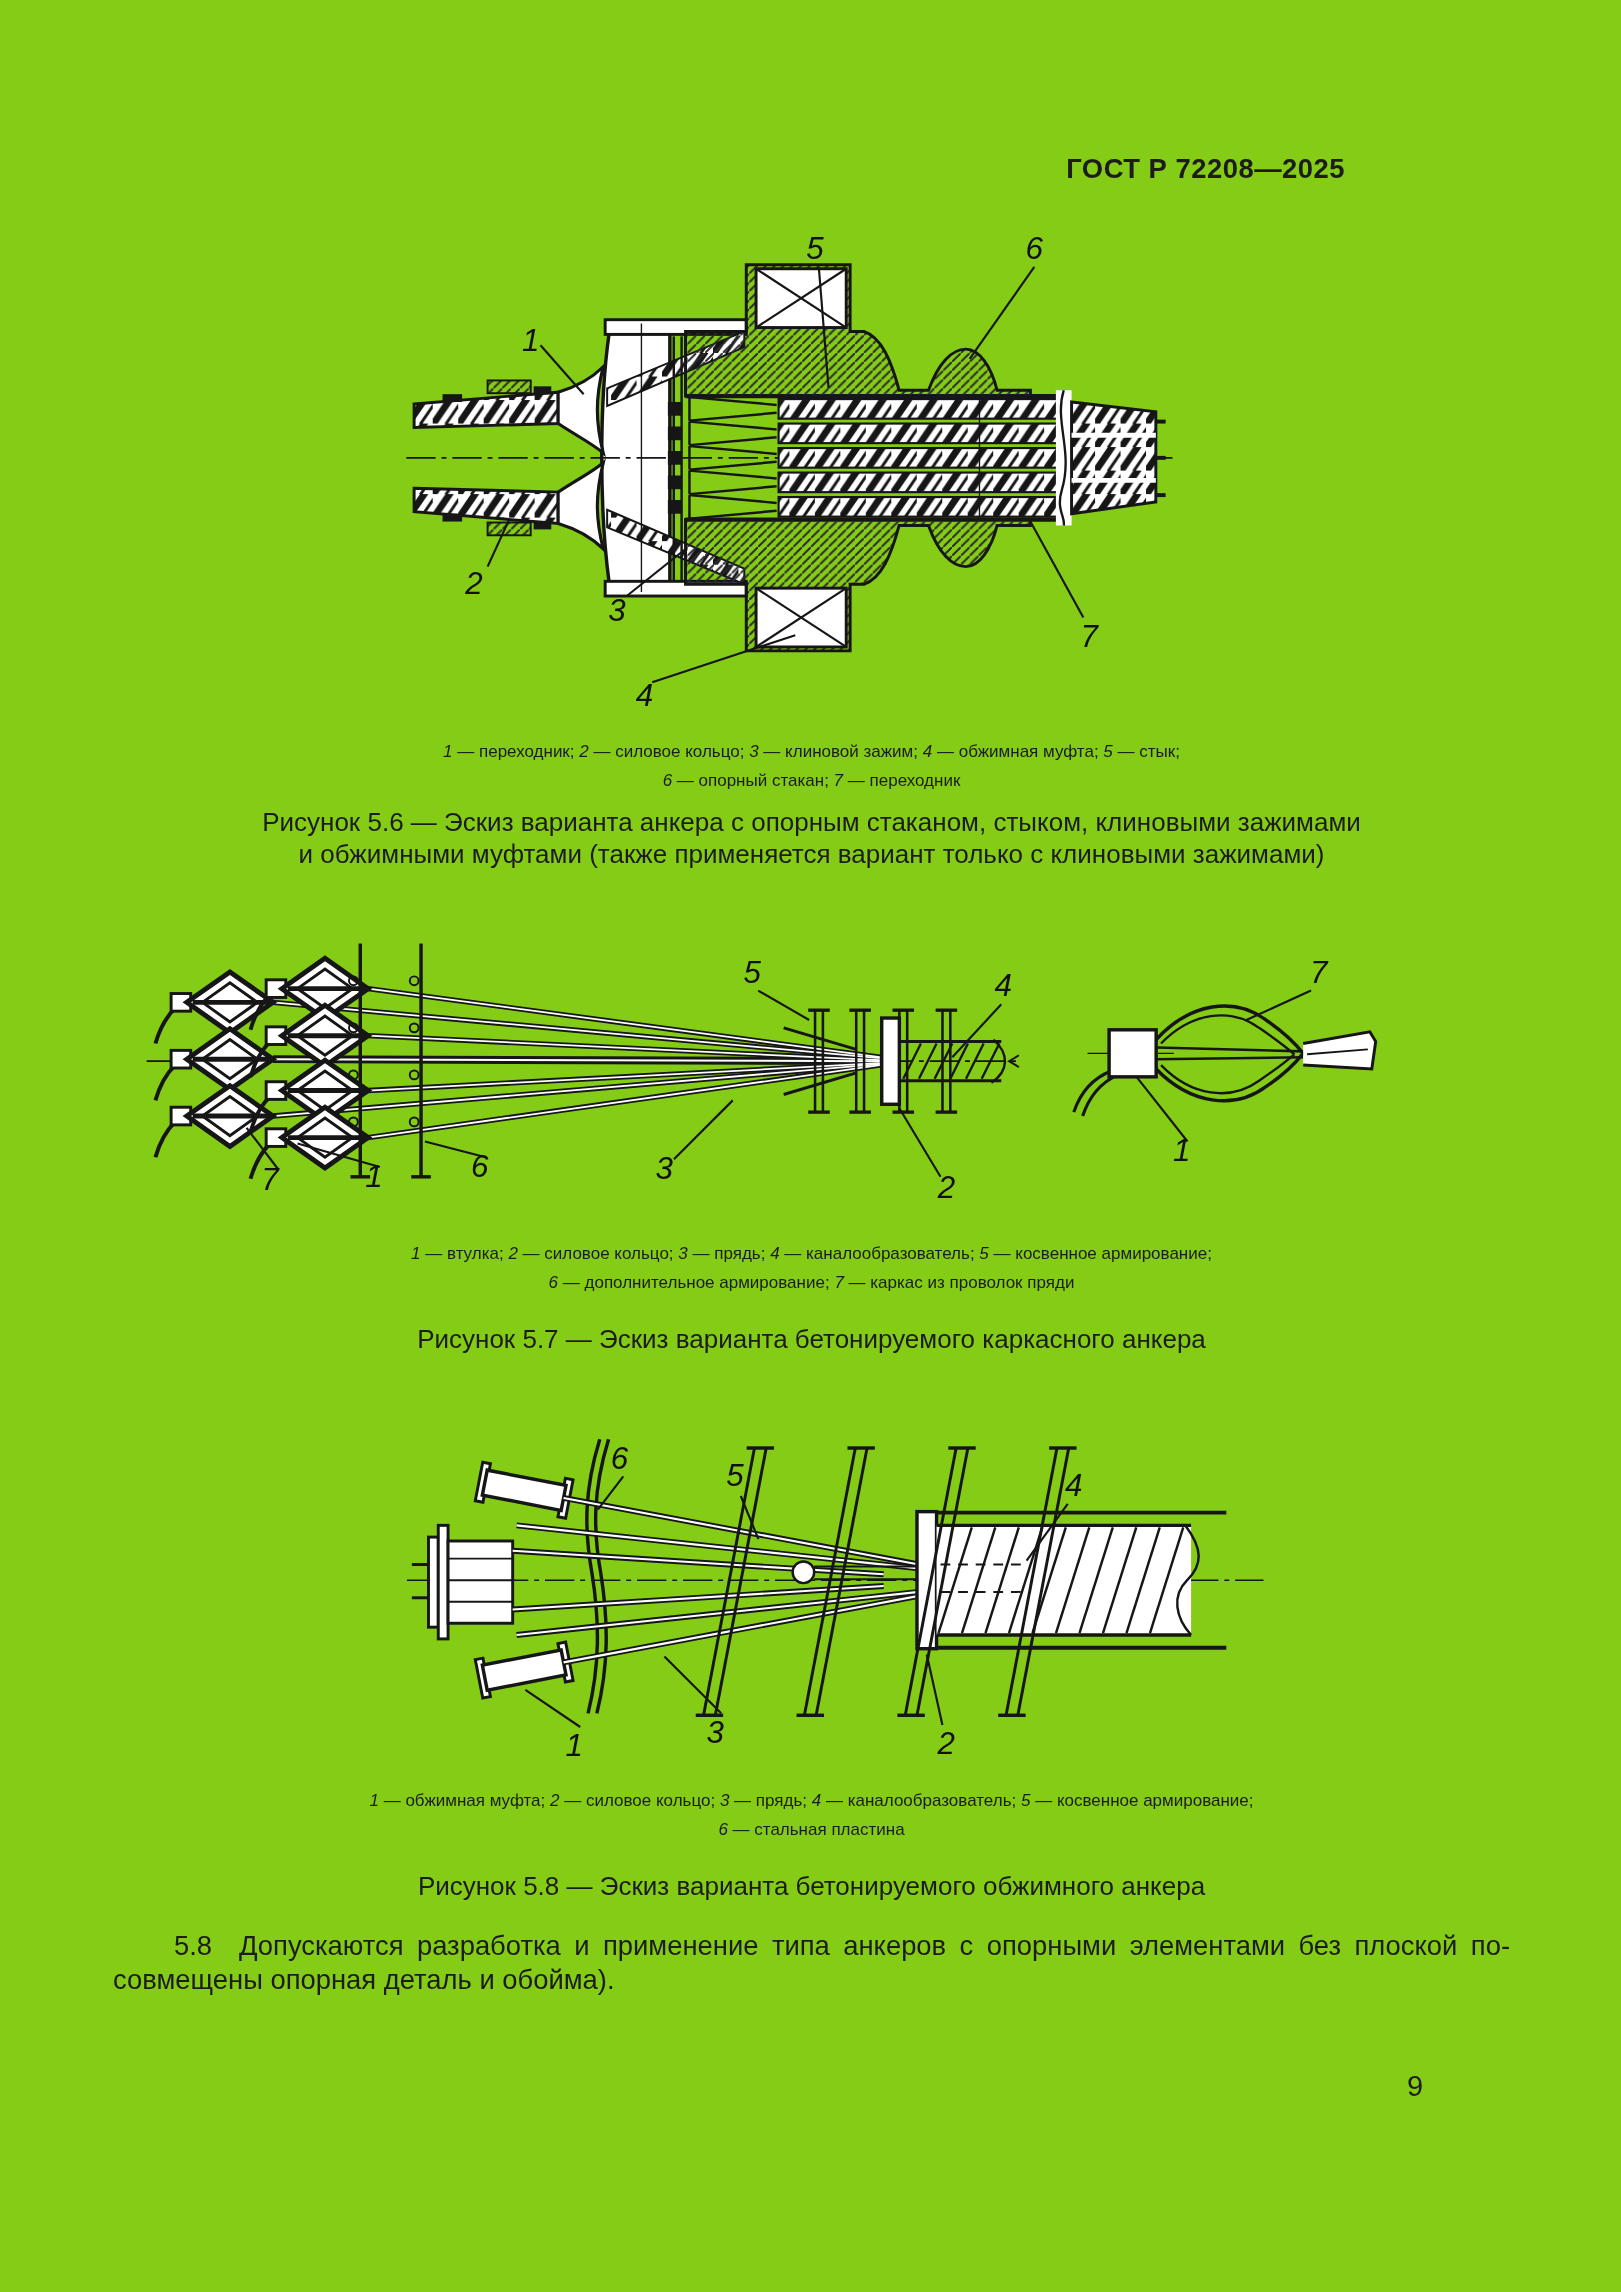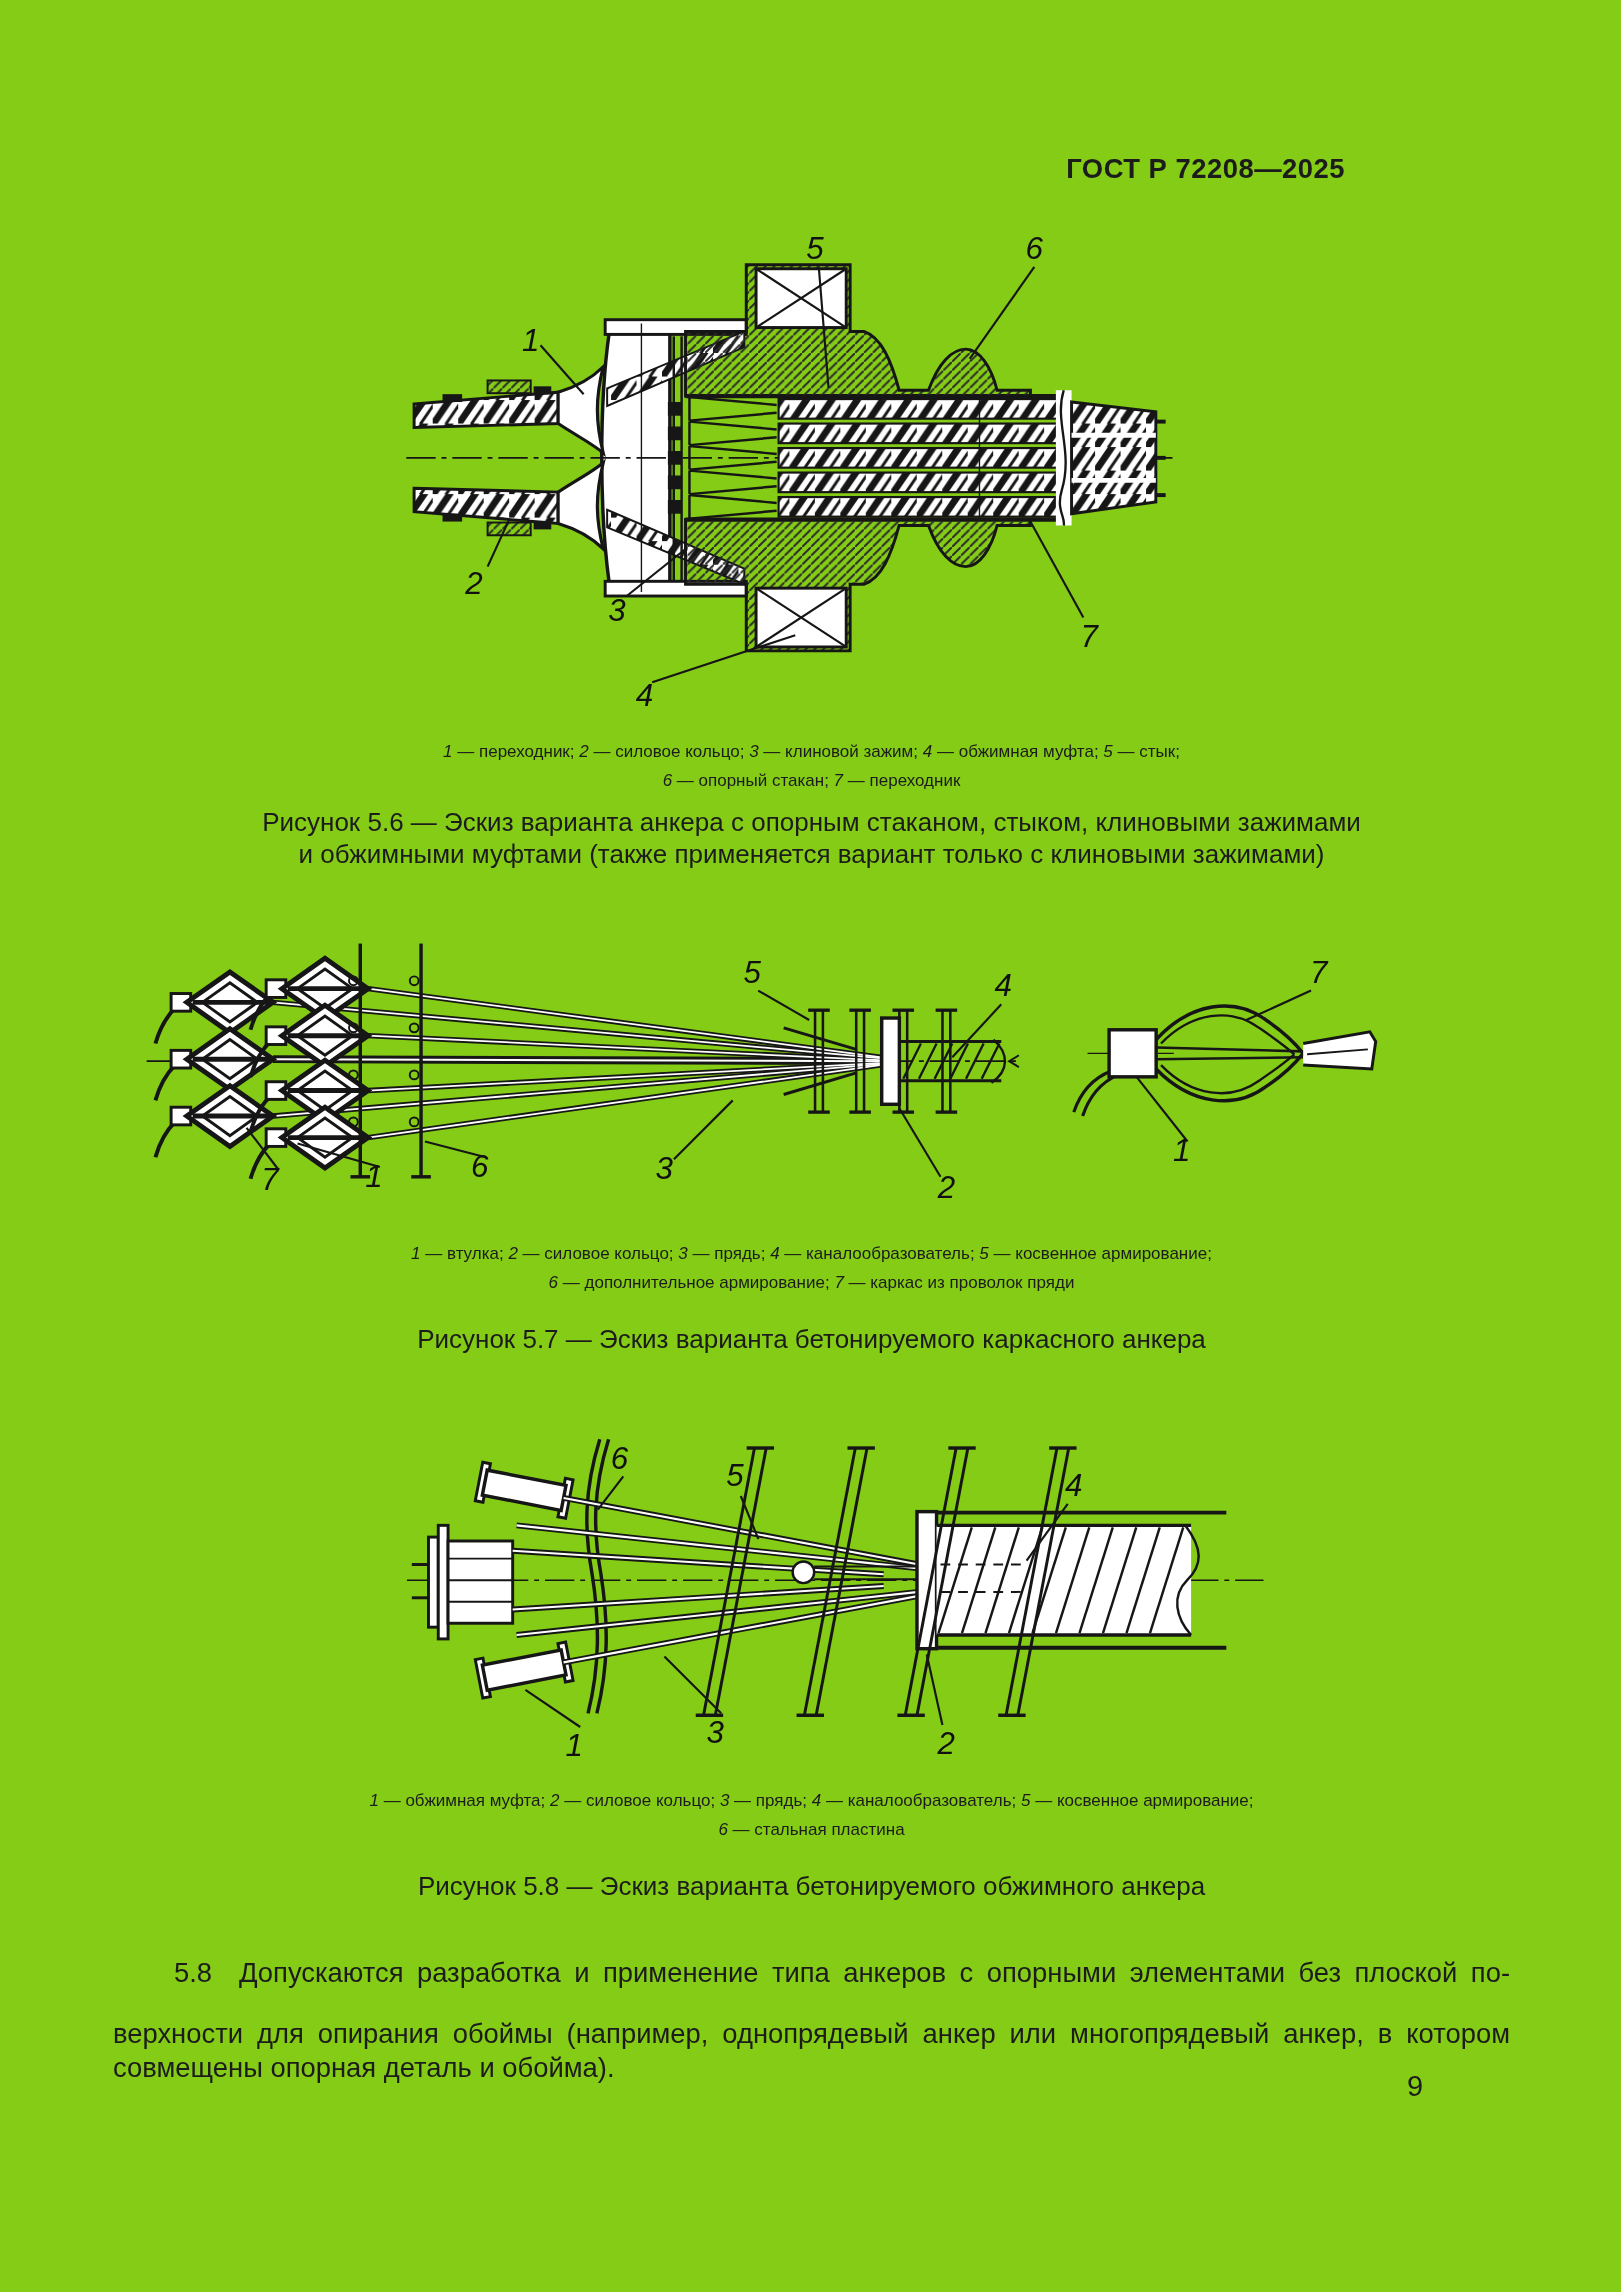--- a/index.html
+++ b/index.html
@@ -11,21 +11,21 @@
   .hdr{font-weight:bold;font-size:27.4px;letter-spacing:0.5px;}
   .content{left:113px;width:1397px;text-align:center;}
   .legend{font-size:17px;line-height:29px;}
   .cap{font-size:26px;line-height:32px;}
   .num{font-style:italic;}
   .num::after{content:" — ";font-style:normal;}
   .li::after{content:"; ";}
   .li.last::after{content:"";}
   .para{font-size:27.4px;line-height:34px;text-align:left;}
   .para .ln{white-space:pre-wrap;}
-  .para .just{text-align:justify;text-align-last:justify;margin-top:27px;}
+  .para .just{text-align:justify;text-align-last:justify;}
   .para .indent{text-indent:61px;}
   .pageno{font-size:29px;}
   svg.fig{position:absolute;}
   svg.fig text{font-family:"Liberation Sans",sans-serif;font-style:italic;font-size:32px;fill:#111;}
   svg.fig .ld{stroke:#161616;stroke-width:2.2;fill:none;}
 </style>
 </head>
 <body>
 
 <div class="page">
@@ -412,20 +412,19 @@
       <span class="li last"><i class="num">6</i><span>стальная пластина</span></span>
     </div>
   </div>
 
   <div class="abs content cap" style="top:1870px;">
     <div>Рисунок 5.8 — Эскиз варианта бетонируемого обжимного анкера</div>
   </div>
 
   <div class="abs content para" style="top:1929px;">
     <div class="ln just indent">5.8  Допускаются разработка и применение типа анкеров с опорными элементами без плоской по-</div>
-    <div class="ln just">верхности для опирания обоймы (например, однопрядевый анкер или многопрядевый анкер, в котором</div>
     <div class="ln">совмещены опорная деталь и обойма).</div>
   </div>
 
   <div class="abs pageno" style="left:1407px;top:2070px;">9</div>
 
 </div>
 
 
 </body></html>

